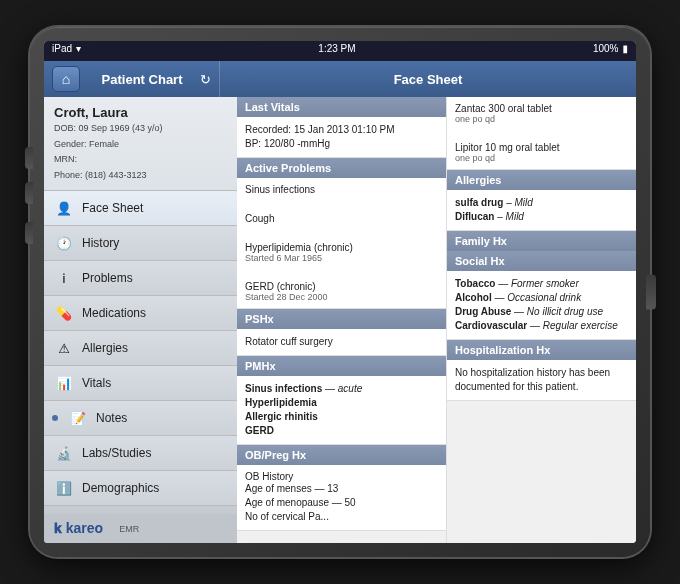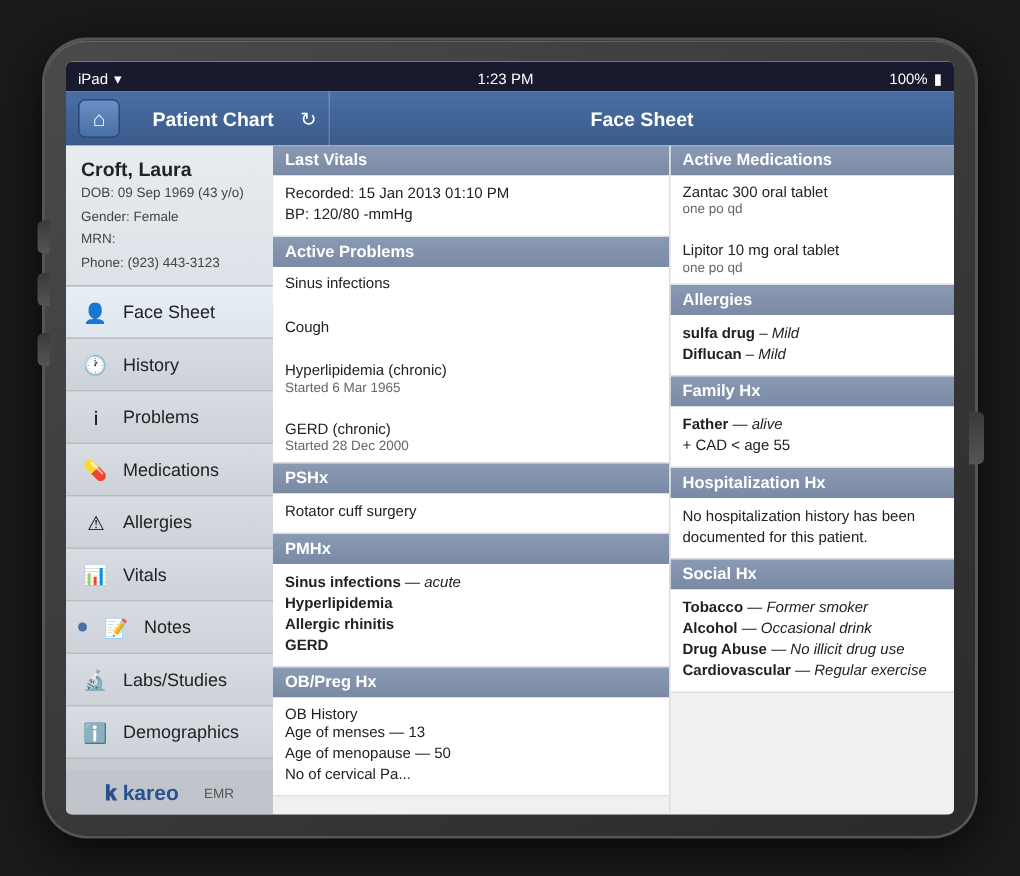--- a/index.html
+++ b/index.html
@@ -31,21 +31,21 @@
       overflow: hidden;
       display: flex;
       flex-direction: column;
     }
 
     
     .status-bar {
       background: #1a1a2e;
       display: flex;
       justify-content: space-between;
-      align-items: flex-end;
+      align-items: flex-start;
       padding: 2px 8px;
       height: 20px;
       flex-shrink: 0;
     }
     .status-bar-left, .status-bar-right {
       display: flex;
       align-items: center;
       gap: 4px;
       color: white;
       font-size: 10px;
@@ -64,21 +64,21 @@
       display: flex;
       align-items: center;
       justify-content: center;
       font-size: 14px;
       cursor: pointer;
       margin-right: 8px;
     }
 
     
     .sidebar {
-      width: 138px;
+      width: 193px;
       background: linear-gradient(180deg, #d0d5dc, #c5cad1);
       flex-shrink: 0;
       display: flex;
       flex-direction: column;
       overflow: hidden;
     }
 
     .patient-info {
       background: linear-gradient(180deg, #e8ecf0, #dde2e8);
       padding: 8px 10px;
@@ -121,25 +121,24 @@
       justify-content: center;
       font-size: 13px;
       flex-shrink: 0;
     }
     .sidebar-label {
       font-size: 12px;
       color: #222;
     }
 
     .sidebar-logo {
-      padding: 6px 26px;
+      padding: 6px 10px;
       background: #c0c5cc;
       display: flex;
       align-items: center;
-      justify-content: space-between;
     }
     .logo-text {
       font-size: 14px;
       font-weight: bold;
       color: #2a5090;
     }
     .logo-sub {
       font-size: 9px;
       color: #555;
       margin-left: 16px;
@@ -323,21 +322,21 @@
           <div class="patient-detail">
             <span>DOB: </span><span>09 Sep 1969 (43 y/o)</span>
           </div>
           <div class="patient-detail">
             <span>Gender: </span><span>Female</span>
           </div>
           <div class="patient-detail">
             <span>MRN:</span>
           </div>
           <div class="patient-detail">
-            <span>Phone: </span><span>(923) 443-3123</span>
+            <span>Phone: </span><span>(818) 443-3123</span>
           </div>
         </div>
 
         <div class="sidebar-nav">
           <div class="sidebar-item active">
             <div class="sidebar-icon">👤</div>
             <span class="sidebar-label">Face Sheet</span>
           </div>
           <div class="sidebar-item">
             <div class="sidebar-icon">🕐</div>
@@ -431,21 +430,20 @@
             <div class="data-label">Age of menses — 13</div>
             <div class="data-label">Age of menopause — 50</div>
             <div class="data-label">No of cervical Pa...</div>
           </div>
         </div>
       </div>
 
       <div class="right-col">
 
         <div>
-          <div class="section-header">Active Medications</div>
           <div class="section-content">
             <div class="data-bold">Zantac 300 oral tablet</div>
             <div class="data-sub">one po qd</div>
             <br>
             <div class="data-bold">Lipitor 10 mg oral tablet</div>
             <div class="data-sub">one po qd</div>
           </div>
         </div>
 
         <div>
@@ -455,48 +453,42 @@
               <strong>sulfa drug</strong> <span class="em-text">– Mild</span>
             </div>
             <div class="data-label">
               <strong>Diflucan</strong> <span class="em-text">– Mild</span>
             </div>
           </div>
         </div>
 
         <div>
           <div class="section-header">Family Hx</div>
-          <div class="section-content">
-            <div class="data-label">
-              <strong>Father</strong> <span class="em-text">— alive</span>
-            </div>
-            <div class="data-label">+ CAD &lt; age 55</div>
+        </div>
+
+        <div>
+          <div class="section-header">Social Hx</div>
+          <div class="section-content">
+            <div class="data-label">
+              <strong>Tobacco</strong> <span class="em-text">— Former smoker</span>
+            </div>
+            <div class="data-label">
+              <strong>Alcohol</strong> <span class="em-text">— Occasional drink</span>
+            </div>
+            <div class="data-label">
+              <strong>Drug Abuse</strong> <span class="em-text">— No illicit drug use</span>
+            </div>
+            <div class="data-label">
+              <strong>Cardiovascular</strong> <span class="em-text">— Regular exercise</span>
+            </div>
           </div>
         </div>
 
         <div>
           <div class="section-header">Hospitalization Hx</div>
           <div class="section-content">
             <div class="data-label">No hospitalization history has been documented for this patient.</div>
-          </div>
-        </div>
-
-        <div>
-          <div class="section-header">Social Hx</div>
-          <div class="section-content">
-            <div class="data-label">
-              <strong>Tobacco</strong> <span class="em-text">— Former smoker</span>
-            </div>
-            <div class="data-label">
-              <strong>Alcohol</strong> <span class="em-text">— Occasional drink</span>
-            </div>
-            <div class="data-label">
-              <strong>Drug Abuse</strong> <span class="em-text">— No illicit drug use</span>
-            </div>
-            <div class="data-label">
-              <strong>Cardiovascular</strong> <span class="em-text">— Regular exercise</span>
-            </div>
           </div>
         </div>
       </div>
     </div>
   </div>
 </div>
 
 </body></html>

